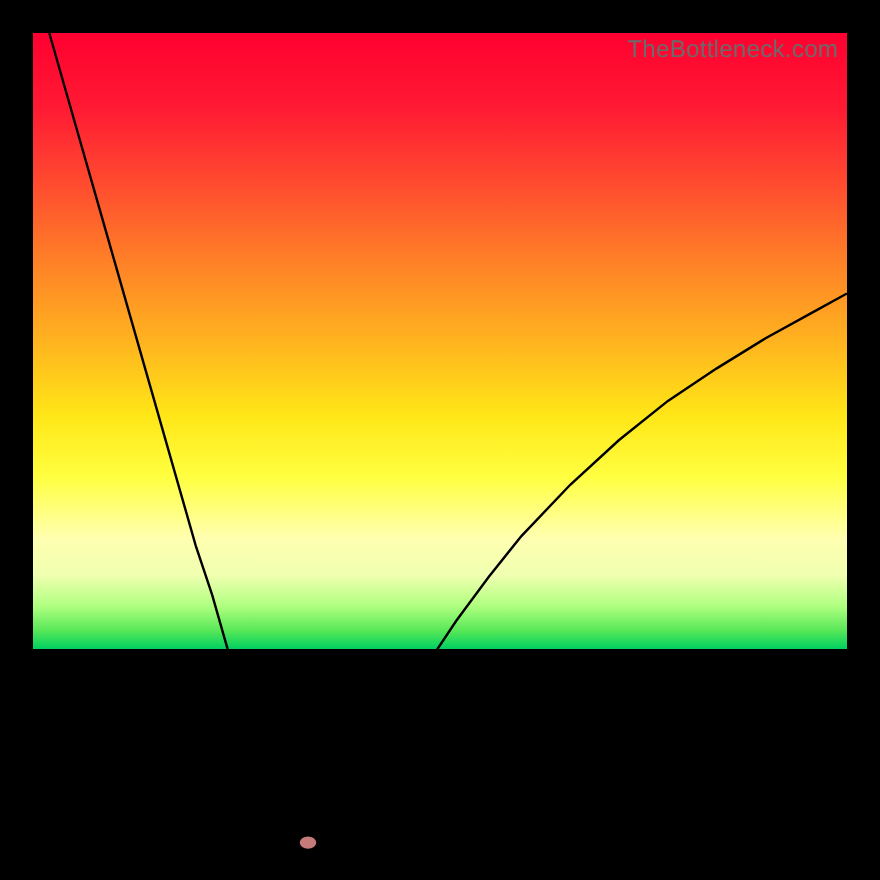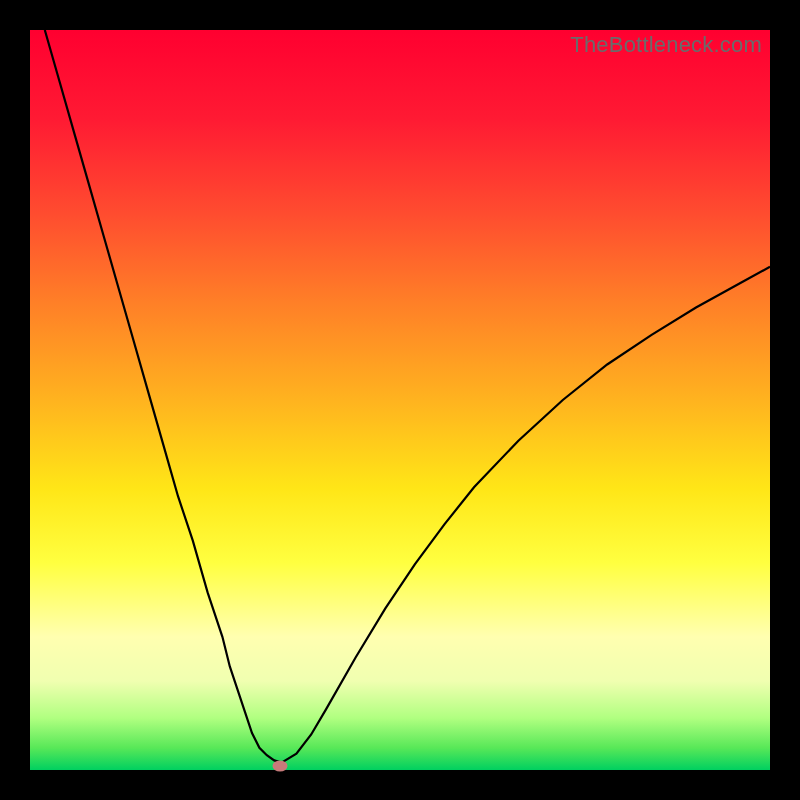--- a/index.html
+++ b/index.html
@@ -8,21 +8,21 @@
     position: relative;
     width: 800px;
     height: 800px;
     background: #000;
   }
   .plot-area {
     position: absolute;
     left: 30px;
     top: 30px;
     width: 740px;
-    height: 740px;
+    height: 560px;
     background: linear-gradient(to bottom,
       #ff0030 0%,
       #ff1a33 12%,
       #ff4d2f 25%,
       #ff8027 37%,
       #ffb31f 50%,
       #ffe617 62%,
       #ffff40 72%,
       #ffffb0 82%,
       #f0ffb0 88%,

